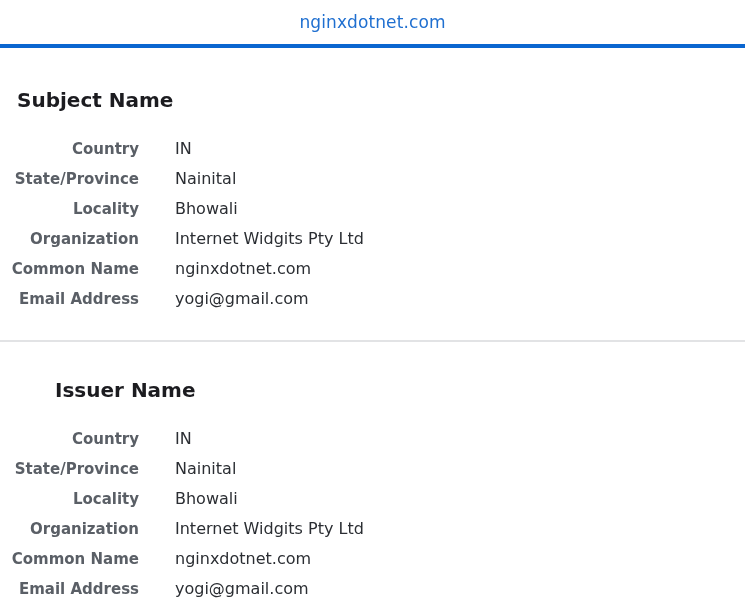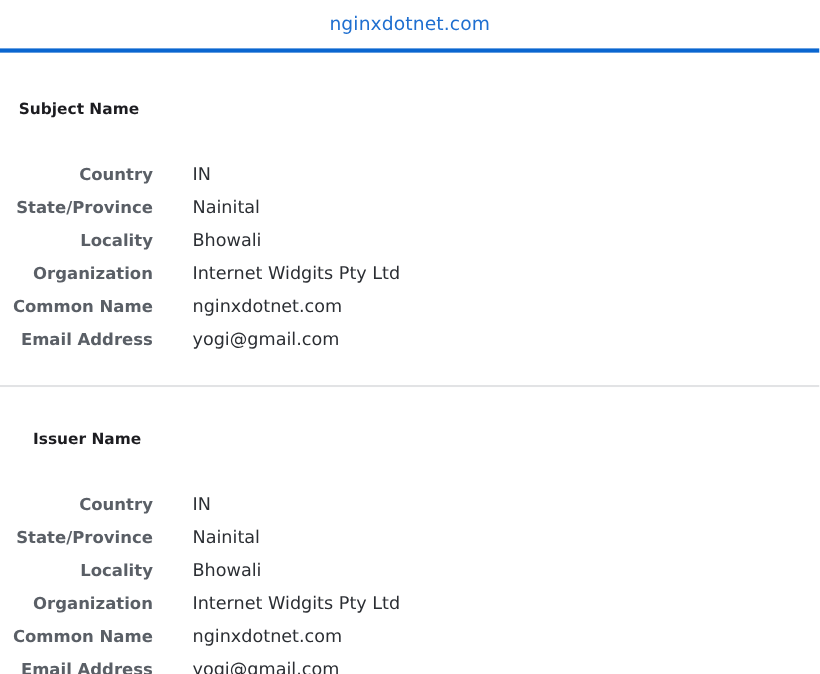--- a/index.html
+++ b/index.html
@@ -47,35 +47,36 @@
 
   
   .cert-body {
     padding: 0;
   }
   .cert-section {
     position: relative;
     background: #ffffff;
   }
   .section-heading {
-    font-size: 14px;
+    font-size: 20px;
     line-height: 18px;
     font-weight: bold;
     color: #1c1c20;
     white-space: nowrap;
   }
   .section-subject .section-heading {
     padding: 43px 0 0 17px;
   }
   .section-issuer .section-heading {
     padding: 39px 0 0 30px;
+    margin-left: 25px;
   }
 
   .field-table {
-    margin-top: 35px;
+    margin-top: 25px;
     border-collapse: collapse;
     width: 100%;
   }
   .field-row {
     height: 30px;
   }
   .field-label {
     width: 139px;
     text-align: right;
     vertical-align: middle;

